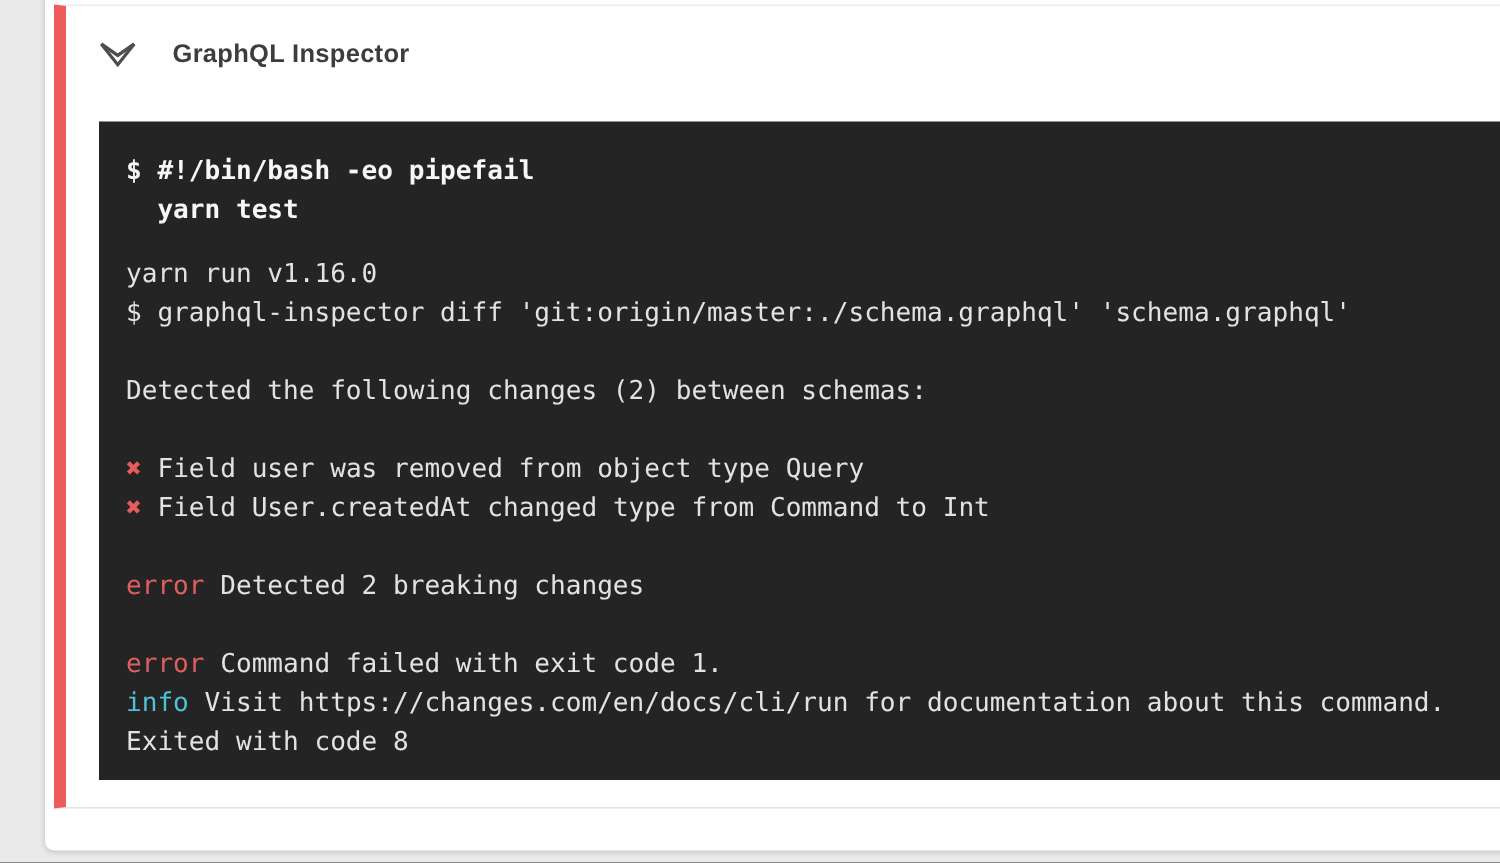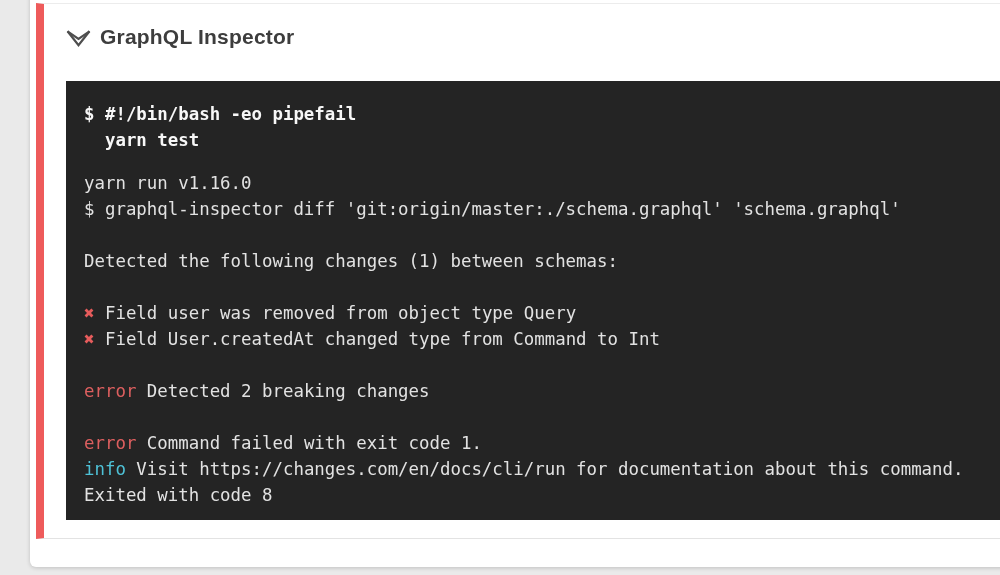--- a/index.html
+++ b/index.html
@@ -45,22 +45,22 @@
     padding:21px 0 0 21px;
     cursor:pointer;
     user-select:none;
   }
   .chevron{
     width:27px;height:21px;
     flex:0 0 auto;
     display:block;
   }
   .step-title{
-    margin-left:8px;
-    font-size:21px;
+    margin-left:23px;
+    font-size:17px;
     font-weight:bold;
     color:var(--title);
     letter-spacing:0.2px;
   }
   .terminal{
     position:absolute;
     left:22px; right:0; top:77px;
     height:439px;
     background:var(--term-bg);
     padding:20px 0 0 18px;
@@ -99,21 +99,21 @@
 
     <div class="terminal">
       <div class="t-command">
           <div class="tline">$ #!/bin/bash -eo pipefail</div>
           <div class="tline">  yarn test</div>
         </div>
       <div class="t-output">
           <div class="tline"><span class="seg-plain">yarn run v1.16.0</span></div>
           <div class="tline"><span class="seg-plain">$ graphql-inspector diff 'git:origin/master:./schema.graphql' 'schema.graphql'</span></div>
           <div class="tline">&nbsp;</div>
-          <div class="tline"><span class="seg-plain">Detected the following changes (1) between schemas:</span></div>
+          <div class="tline"><span class="seg-plain">Detected the following changes (2) between schemas:</span></div>
           <div class="tline">&nbsp;</div>
           <div class="tline"><span class="seg-x">✖</span><span class="seg-plain"> Field user was removed from object type Query</span></div>
           <div class="tline"><span class="seg-x">✖</span><span class="seg-plain"> Field User.createdAt changed type from Command to Int</span></div>
           <div class="tline">&nbsp;</div>
           <div class="tline"><span class="seg-error">error</span><span class="seg-plain"> Detected 2 breaking changes</span></div>
           <div class="tline">&nbsp;</div>
           <div class="tline"><span class="seg-error">error</span><span class="seg-plain"> Command failed with exit code 1.</span></div>
           <div class="tline"><span class="seg-info">info</span><span class="seg-plain"> Visit https://changes.com/en/docs/cli/run for documentation about this command.</span></div>
           <div class="tline"><span class="seg-plain">Exited with code 8</span></div>
         </div>

